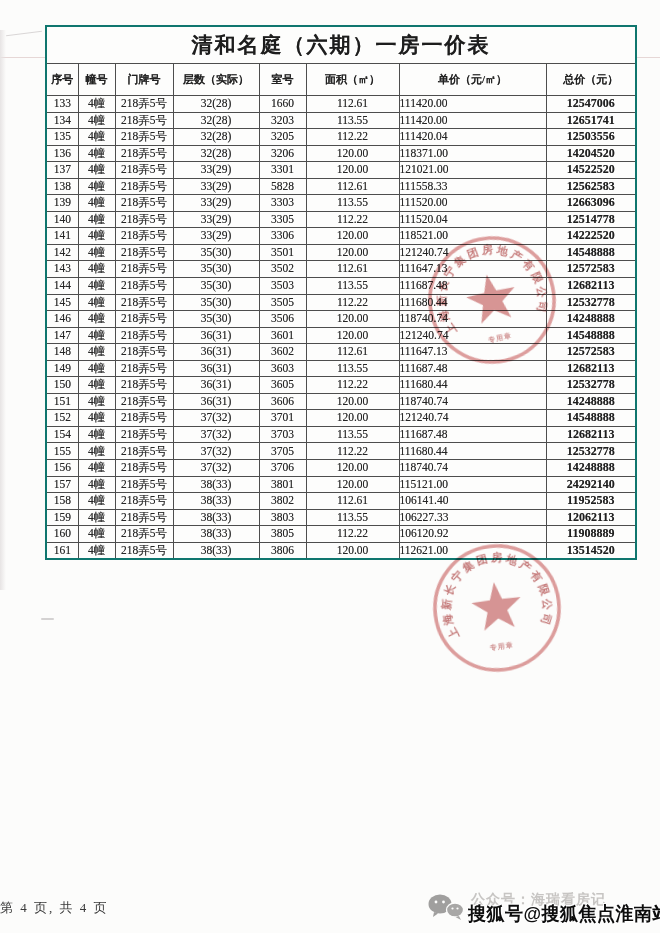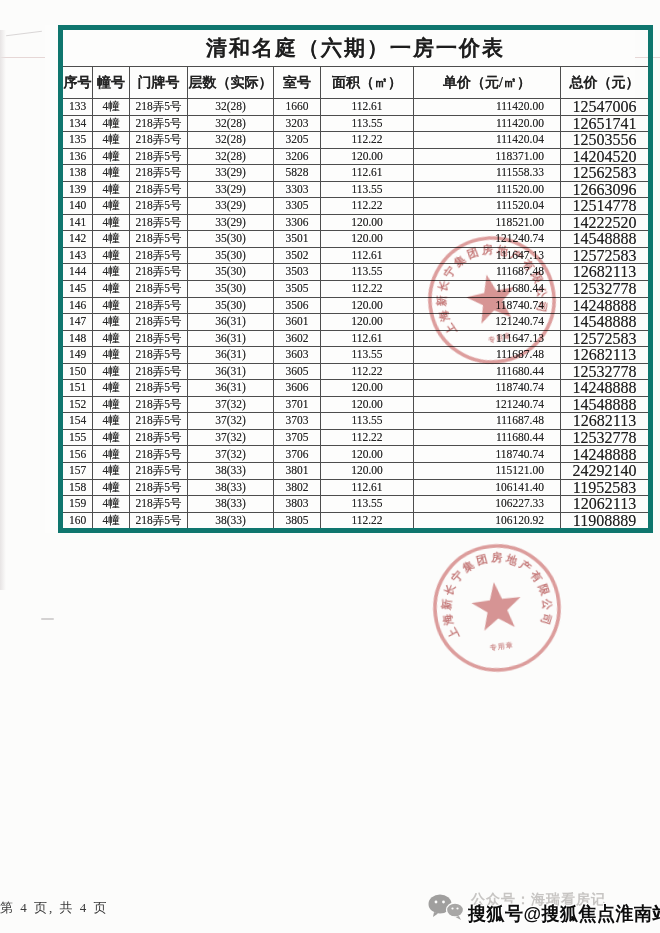--- a/index.html
+++ b/index.html
@@ -12,31 +12,31 @@
   
   .scanline-h{position:absolute;left:0;top:57px;width:660px;height:1px;background:#e0cdcd;opacity:.8;}
   .left-shade{position:absolute;left:0;top:30px;width:6px;height:560px;
     background:linear-gradient(to right,#e7e4e4,rgba(255,255,255,0));}
   .scratch{position:absolute;left:6px;top:33px;width:36px;height:1px;background:#d9d6d6;transform:rotate(-7deg);}
   .dash-mark{position:absolute;left:41px;top:618px;width:13px;height:2px;background:#d4d2d2;border-radius:1px;}
 
   
   .doc-table-wrap{position:absolute;left:45px;top:25px;width:590px;background:#fdfdfc;}
   table.price{border-collapse:collapse;table-layout:fixed;width:590px;
-    border:5px solid #0f766e;color:#262626;margin-left:13px;}
+    border:2px solid #0f766e;color:#262626;}
   table.price th,table.price td{border:1px solid #4d4d4d;overflow:hidden;white-space:nowrap;
     text-align:center;vertical-align:middle;padding:0;
     text-shadow:0 0 .4px rgba(40,40,40,.55);}
   tr.title-row th{height:36px;font-size:21px;font-weight:bold;letter-spacing:2px;color:#1d1d1d;}
-  tr.head-row th{height:31px;font-size:14px;font-weight:bold;color:#222;}
+  tr.head-row th{height:31px;font-size:11px;font-weight:bold;color:#222;}
   tbody td{height:15.55px;font-size:11.5px;line-height:15.5px;}
   col.col0{width:32px}col.col1{width:37px}col.col2{width:58px}col.col3{width:86px}
   col.col4{width:47px}col.col5{width:93px}col.col6{width:147px}col.col7{width:90px}
-  tbody td.c6{text-align:right;padding-right:16px;}
-  tbody td.c7{font-size:16px;font-weight:400;color:#1f1f1f;}
+  tbody td.c6{text-align:left;padding-right:16px;}
+  tbody td.c7{font-size:12px;font-weight:700;color:#1f1f1f;}
 
   
   .seal{position:absolute;width:170px;height:170px;mix-blend-mode:multiply;opacity:.85;filter:blur(.35px);}
   .seal-mid{left:407px;top:215px;transform:rotate(-12deg);}
   .seal-bottom{left:412px;top:523px;transform:rotate(-7deg);}
   .seal text{font-family:"Liberation Serif","DejaVu Serif",serif;font-weight:bold;}
 
   
   .page-indicator{position:absolute;left:0;top:899px;width:660px;text-align:left;
     font-size:13px;color:#3a3a3a;letter-spacing:2px;
@@ -122,20 +122,30 @@
             <td class="c0">136</td>
             <td class="c1">4幢</td>
             <td class="c2">218弄5号</td>
             <td class="c3">32(28)</td>
             <td class="c4">3206</td>
             <td class="c5">120.00</td>
             <td class="c6">118371.00</td>
             <td class="c7">14204520</td>
           </tr>
           <tr>
+            <td class="c0">137</td>
+            <td class="c1">4幢</td>
+            <td class="c2">218弄5号</td>
+            <td class="c3">33(29)</td>
+            <td class="c4">3301</td>
+            <td class="c5">120.00</td>
+            <td class="c6">121021.00</td>
+            <td class="c7">14522520</td>
+          </tr>
+          <tr>
             <td class="c0">138</td>
             <td class="c1">4幢</td>
             <td class="c2">218弄5号</td>
             <td class="c3">33(29)</td>
             <td class="c4">5828</td>
             <td class="c5">112.61</td>
             <td class="c6">111558.33</td>
             <td class="c7">12562583</td>
           </tr>
           <tr>
@@ -340,20 +350,30 @@
           </tr>
           <tr>
             <td class="c0">160</td>
             <td class="c1">4幢</td>
             <td class="c2">218弄5号</td>
             <td class="c3">38(33)</td>
             <td class="c4">3805</td>
             <td class="c5">112.22</td>
             <td class="c6">106120.92</td>
             <td class="c7">11908889</td>
+          </tr>
+          <tr>
+            <td class="c0">161</td>
+            <td class="c1">4幢</td>
+            <td class="c2">218弄5号</td>
+            <td class="c3">38(33)</td>
+            <td class="c4">3806</td>
+            <td class="c5">120.00</td>
+            <td class="c6">112621.00</td>
+            <td class="c7">13514520</td>
           </tr>
         </tbody>
     </table>
   </div>
 
   <svg class="seal seal-mid" viewBox="-85 -85 170 170">
     <circle cx="0" cy="0" r="62" fill="none" stroke="#c14747" stroke-width="3.6" opacity="0.62"></circle>
     <polygon points="0,-26 6.1,-8.4 24.7,-8 9.9,3.2 15.3,21 0,10.4 -15.3,21 -9.9,3.2 -24.7,-8 -6.1,-8.4" fill="#bb4343" opacity="0.66"></polygon>
     <defs>
       <path id="arcA" d="M -33 33 A 46.7 46.7 0 1 1 33 33" fill="none"></path>

